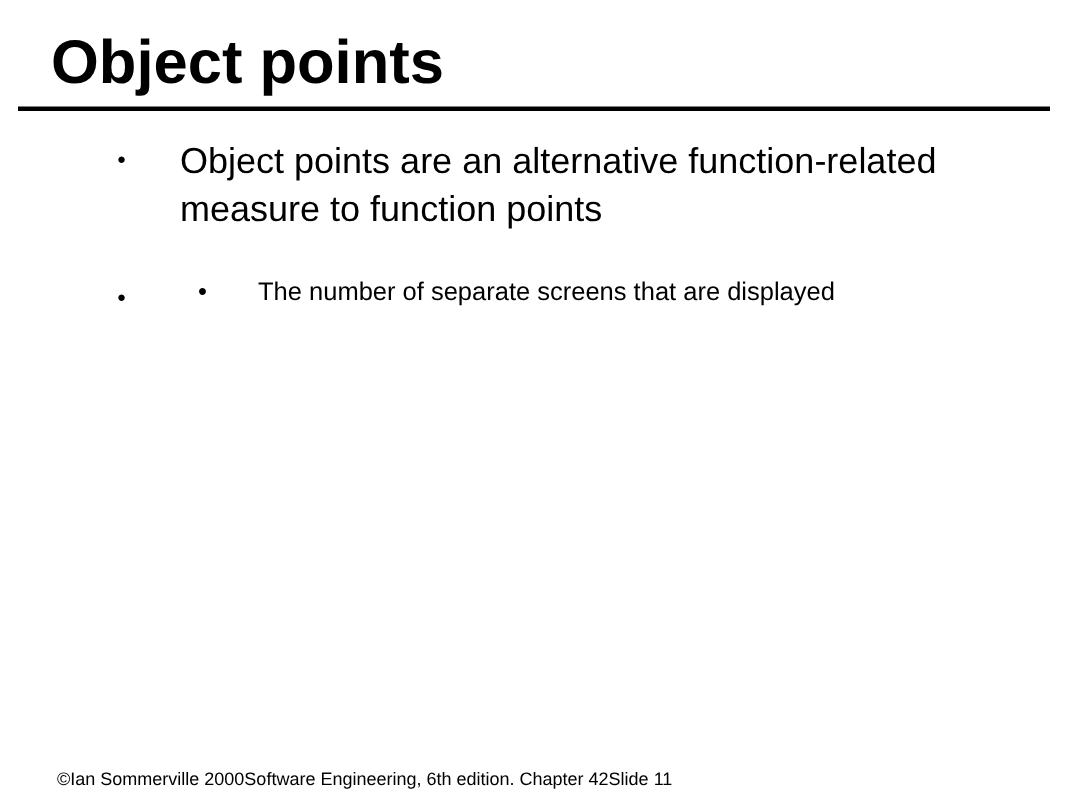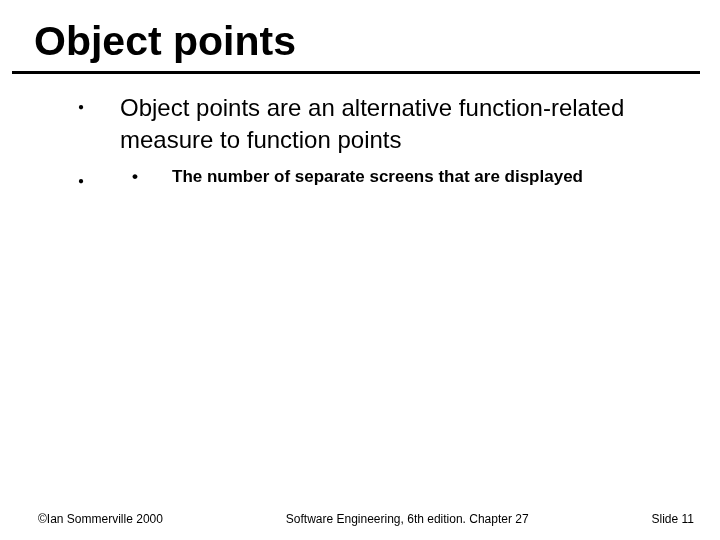--- a/index.html
+++ b/index.html
@@ -42,23 +42,22 @@
   .lvl1>li::before{
     content:"\25CF";
     position:absolute;
     left:6px;
     top:8px;
     font-size:10px;
     color:#000;
   }
   .lvl2{
     list-style:none;
-    margin:9px 0 0 0;
+    margin:27px 0 0 0;
     padding:0 0 0 8px;
-    font-weight:bold;
   }
   .lvl2>li{
     position:relative;
     padding-left:44px;
     font-size:17px;
     line-height:1.35;
     margin-bottom:2px;
   }
   .lvl2>li::before{
     content:"\2022";
@@ -66,21 +65,20 @@
     left:4px;
     top:0;
     font-size:17px;
   }
   .footer{
     position:absolute;
     left:0;right:0;bottom:14px;
     padding:0 26px 0 38px;
     font-size:12px;
     display:flex;
-    justify-content:space-between;
     align-items:baseline;
   }
 </style>
 </head>
 <body>
 
 <div class="title-block">
   <h1 class="title">Object points</h1>
 </div>
 <hr class="rule">
@@ -91,15 +89,15 @@
     <li>
       <ul class="lvl2">
         <li>The number of separate screens that are displayed</li>
       </ul>
     </li>
   </ul>
 </div>
 
 <div class="footer">
   <span>©Ian Sommerville 2000</span>
-  <span>Software Engineering, 6th edition. Chapter 27</span>
+  <span>Software Engineering, 6th edition. Chapter 42</span>
   <span>Slide 11</span>
 </div>
 
 </body></html>

